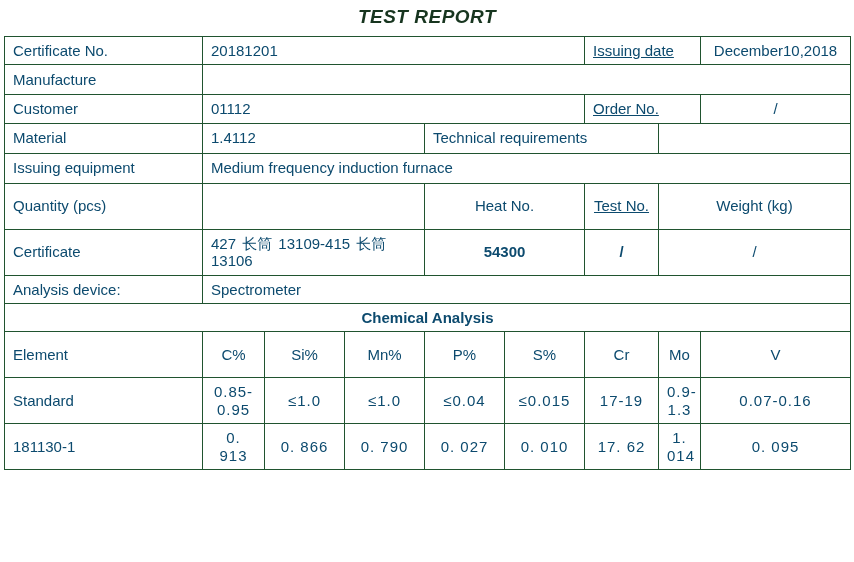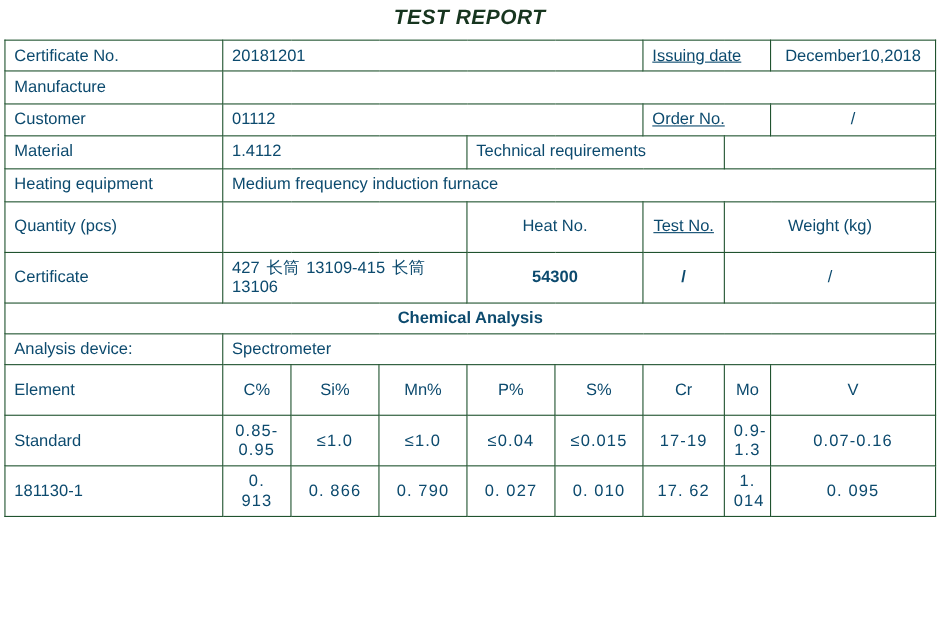--- a/index.html
+++ b/index.html
@@ -132,47 +132,47 @@
       </tr>
 
       <tr class="row-h">
         <td class="lbl">Material</td>
         <td colspan="3">1.4112</td>
         <td colspan="3">Technical requirements</td>
         <td colspan="2"></td>
       </tr>
 
       <tr class="row-h">
-        <td class="lbl">Heating equipment</td>
+        <td class="lbl">Issuing equipment</td>
         <td colspan="8">Medium frequency induction furnace</td>
       </tr>
 
       <tr class="tall">
         <td class="lbl">Quantity (pcs)</td>
         <td colspan="3"></td>
         <td colspan="2" class="center">Heat No.</td>
         <td class="center small-wrap">Test No.</td>
         <td colspan="2" class="center">Weight (kg)</td>
       </tr>
 
       <tr class="tall">
         <td class="lbl">Certificate</td>
         <td colspan="3" class="desc-text">427 长筒 13109-415 长筒 13106</td>
         <td colspan="2" class="big-heat">54300</td>
         <td class="slash-big">/</td>
         <td colspan="2" class="center">/</td>
       </tr>
 
       <tr>
-        <td colspan="9" class="chem-band">Chemical Analysis</td>
-      </tr>
-
-      <tr>
         <td class="lbl">Analysis device:</td>
         <td colspan="8">Spectrometer</td>
+      </tr>
+
+      <tr>
+        <td colspan="9" class="chem-band">Chemical Analysis</td>
       </tr>
 
       <tr class="tall">
         <td class="lbl">Element</td>
         <td class="el-head">C%</td>
         <td class="el-head">Si%</td>
         <td class="el-head">Mn%</td>
         <td class="el-head">P%</td>
         <td class="el-head">S%</td>
         <td class="el-head">Cr</td>

